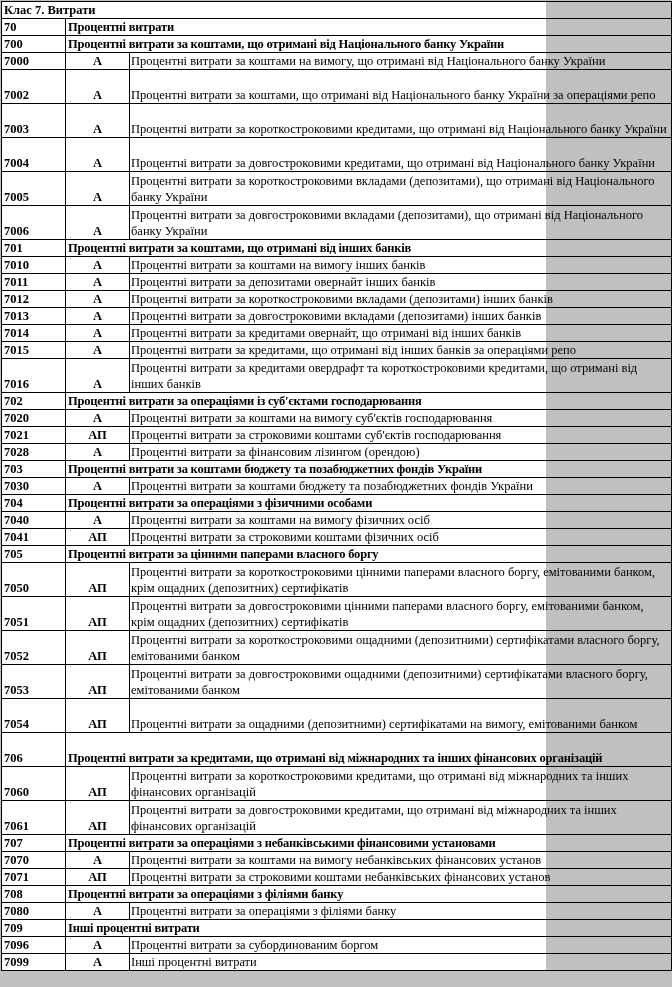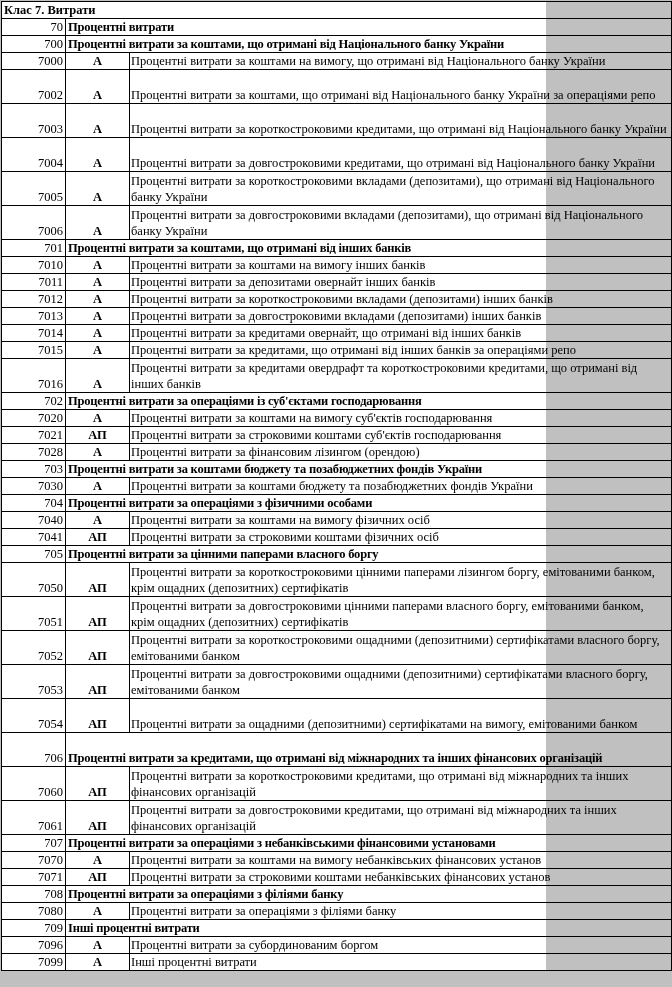--- a/index.html
+++ b/index.html
@@ -23,21 +23,21 @@
     border: 1px solid #000;
     padding: 0 2px;
     font-size: 12.5px;
     line-height: 16px;
     vertical-align: bottom;
     white-space: nowrap;
     overflow: hidden;
   }
   tr.h17 td { height: 16px; }
   tr.h34 td { height: 33px; }
-  td.code { text-align: right; font-weight: normal; }
+  td.code { text-align: left; font-weight: bold; }
   td.type { text-align: center; font-weight: bold; }
   td.desc { white-space: normal; padding-left: 1px; }
   td.group-desc { font-weight: bold; padding-left: 2px; letter-spacing: -0.2px; }
   td.title-cell { font-weight: bold; padding-left: 2px; }
   col.c1 { width: 64px; }
   col.c2 { width: 64px; }
   col.c3 { width: 542px; }
 </style>
 </head>
 <body>
@@ -172,21 +172,21 @@
           <td class="type">АП</td>
           <td class="desc">Процентні витрати за строковими коштами фізичних осіб</td>
         </tr>
         <tr class="h17">
           <td class="code">705</td>
           <td colspan="2" class="group-desc">Процентні витрати за цінними паперами власного боргу</td>
         </tr>
         <tr class="h34">
           <td class="code">7050</td>
           <td class="type">АП</td>
-          <td class="desc">Процентні витрати за короткостроковими цінними паперами лізингом боргу, емітованими банком, крім ощадних (депозитних) сертифікатів</td>
+          <td class="desc">Процентні витрати за короткостроковими цінними паперами власного боргу, емітованими банком, крім ощадних (депозитних) сертифікатів</td>
         </tr>
         <tr class="h34">
           <td class="code">7051</td>
           <td class="type">АП</td>
           <td class="desc">Процентні витрати за довгостроковими цінними паперами власного боргу, емітованими банком, крім ощадних (депозитних) сертифікатів</td>
         </tr>
         <tr class="h34">
           <td class="code">7052</td>
           <td class="type">АП</td>
           <td class="desc">Процентні витрати за короткостроковими ощадними (депозитними) сертифікатами власного боргу, емітованими банком</td>

